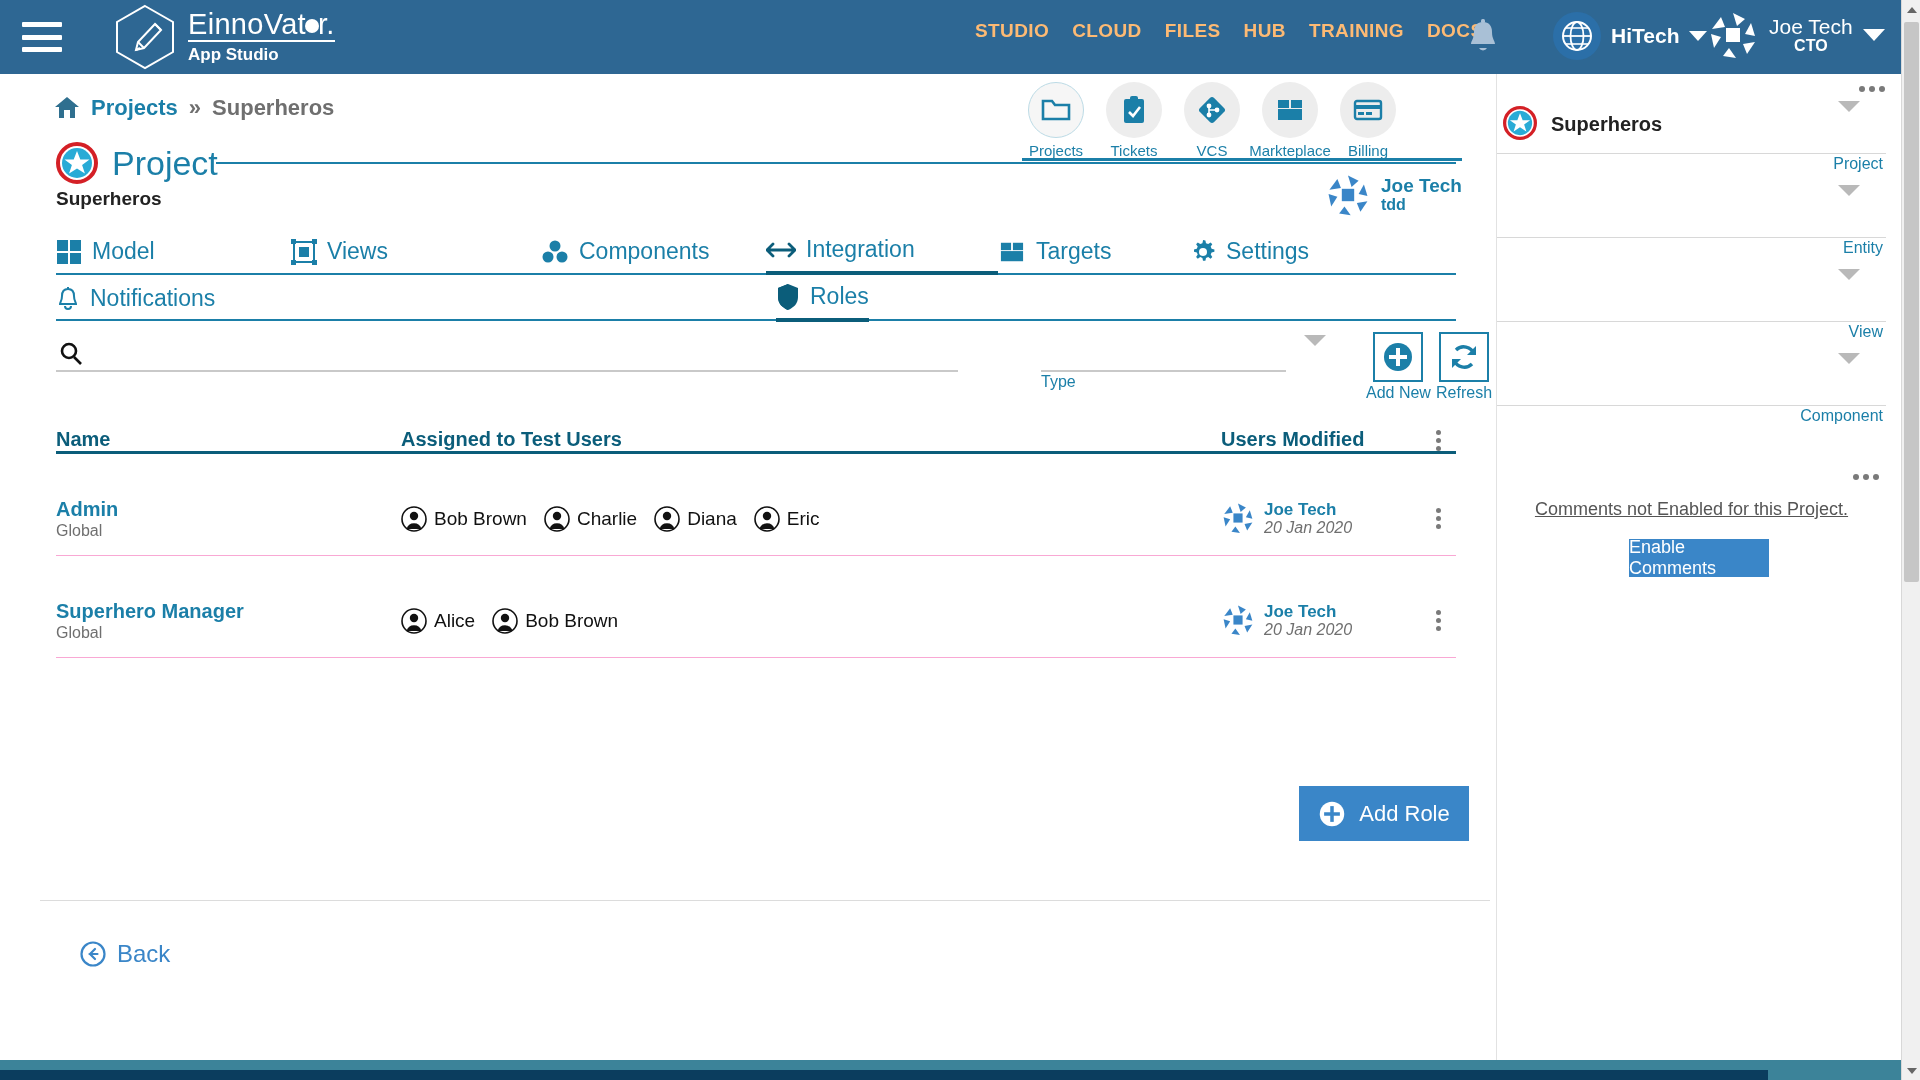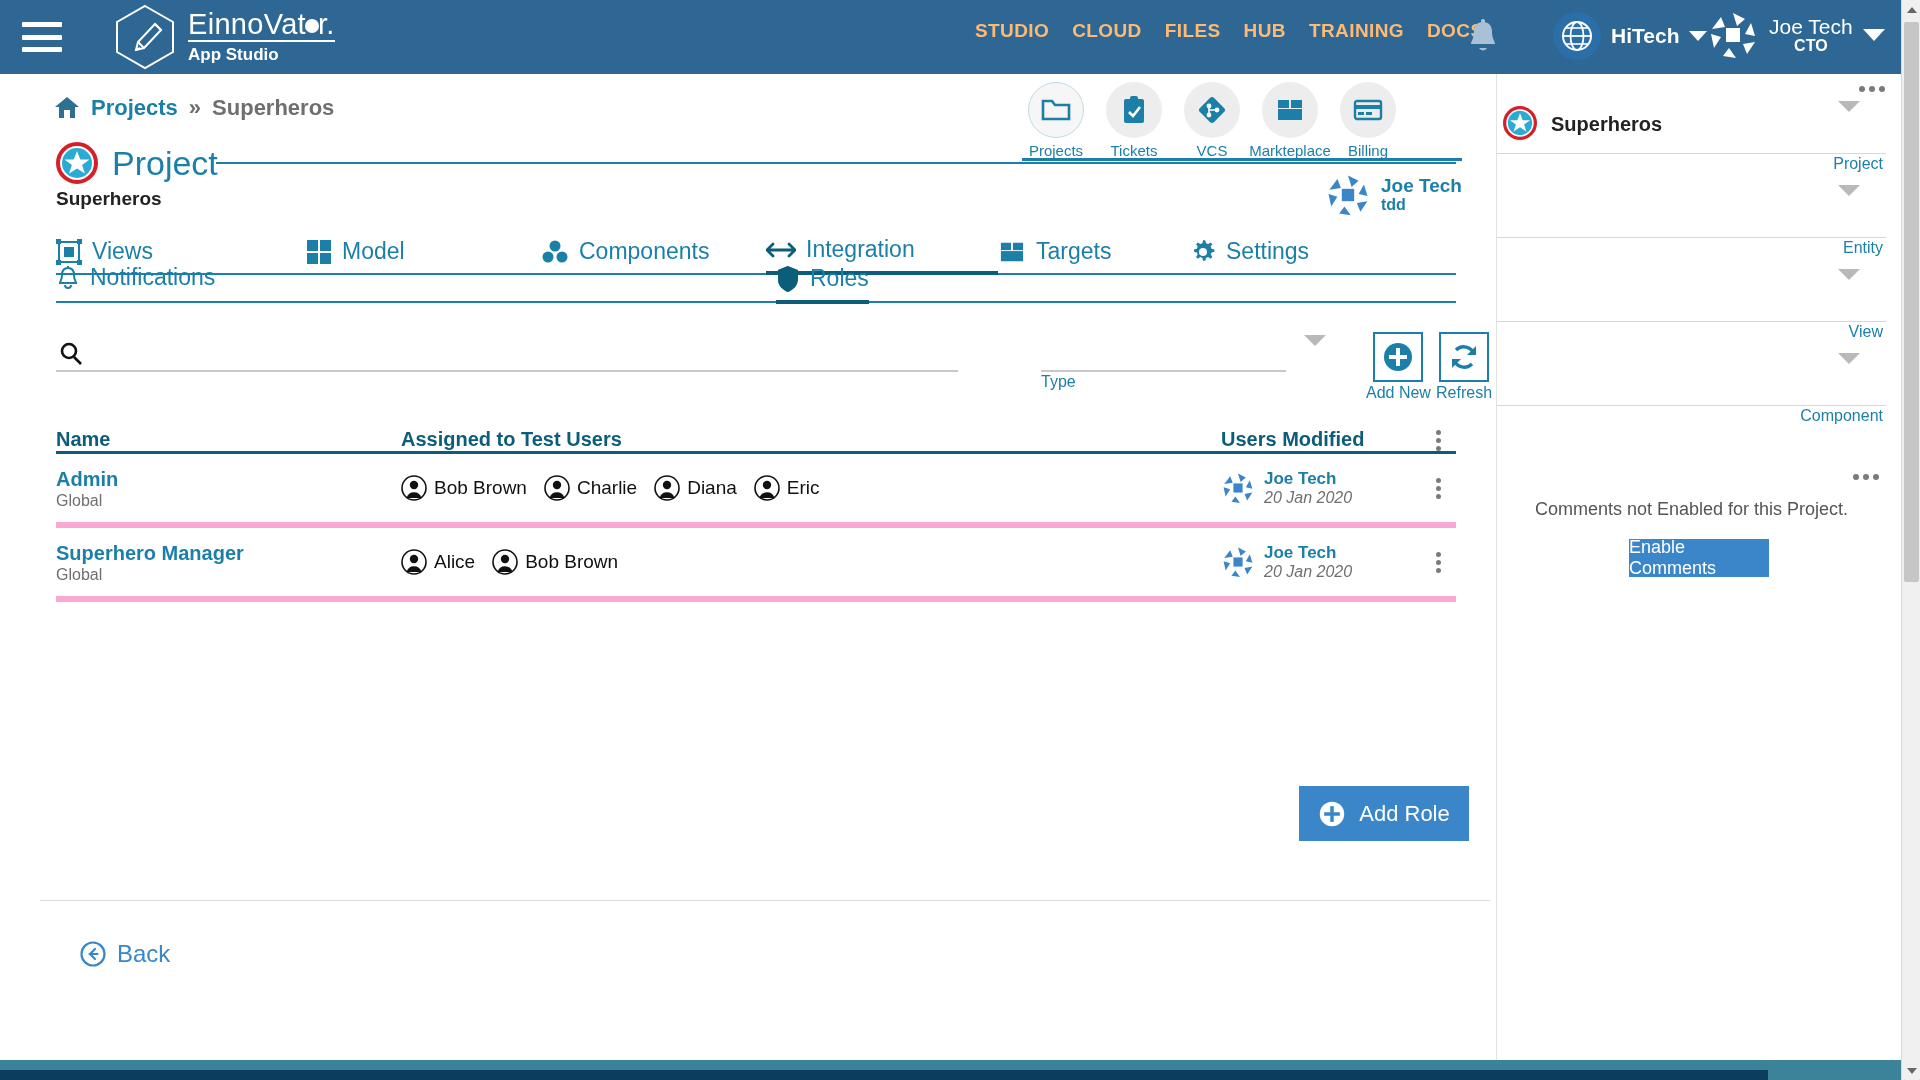--- a/index.html
+++ b/index.html
@@ -86,21 +86,21 @@
   .owner { position:absolute; left:1325px; top:172px; display:flex; align-items:center; gap:10px;}
   .owner-name { color:#1b7fa8; font-size:19px; font-weight:700; line-height:1.1;}
   .owner-sub { color:#1b7fa8; font-size:16px; font-weight:700;}
 
   
   .tabs { position:absolute; left:56px; top:228px; width:1400px; }
   .tabrow { display:flex; height:47px; align-items:flex-start; border-bottom:2px solid #1b7fa8;}
   .tab { display:flex; align-items:center; gap:10px; cursor:pointer; height:47px; }
   .tab-label { color:#1b7fa8; font-size:23px; }
   .tab.active { border-bottom:4px solid #0b5d7a; margin-bottom:-3px;}
-  .tabrow2 { display:flex; height:28px; align-items:flex-end; border-bottom:2px solid #1b7fa8;}
+  .tabrow2 { display:flex; height:46px; align-items:flex-start; border-bottom:2px solid #1b7fa8;}
 
   
   .filterbar { position:absolute; left:56px; top:330px; width:1400px; height:60px;}
   .search-line { position:absolute; left:0; top:40px; width:902px; height:2px; background:#c9c9c9;}
   .search-input { position:absolute; left:38px; top:8px; width:850px; border:0; outline:0; font-size:19px;
      background:transparent; font-family:"Liberation Sans", sans-serif; color:#222;}
   .type-line { position:absolute; left:985px; top:40px; width:245px; height:2px; background:#c9c9c9;}
   .type-label { position:absolute; left:985px; top:43px; font-size:16px; color:#1b7fa8;}
   .type-chev { position:absolute; left:1248px; top:16px; }
   .chev-grey { width:0;height:0;border-left:11px solid transparent;border-right:11px solid transparent;border-top:11px solid #b9b9b9; }
@@ -111,21 +111,21 @@
   .actbtn .lbl { color:#1b7fa8; font-size:16px; margin-top:2px;}
 
   
   .table { position:absolute; left:56px; top:410px; width:1400px;}
   .thead { display:flex; align-items:flex-end; height:44px; border-bottom:3px solid #0b5d7a;}
   .th { color:#0b5d7a; font-size:20px; font-weight:700; }
   .c-name { width:345px; }
   .c-users { width:820px; }
   .c-mod { width:200px; text-align:left;}
   .c-kebab { width:35px; display:flex; justify-content:center;}
-  .trow { display:flex; align-items:center; min-height:74px; border-bottom:6px solid #f9a8d4;}
+  .trow { display:flex; align-items:center; min-height:74px; border-bottom:1px solid #f9a8d4;margin-top:28px;}
   .role-name { color:#1b7fa8; font-size:20px; font-weight:700; line-height:1.25;}
   .role-scope { color:#6f6f6f; font-size:16px; }
   .chips { display:flex; align-items:center; flex-wrap:wrap; gap:17px;}
   .chip { display:flex; align-items:center; gap:7px;}
   .chip-name { font-size:19px; color:#111;}
   .mod-cell { display:flex; align-items:center; gap:9px;}
   .mod-name { color:#1b7fa8; font-size:17px; font-weight:700; line-height:1.15;}
   .mod-date { color:#6f6f6f; font-size:16px; font-style:italic;}
   .kebab { display:flex; flex-direction:column; gap:3px; cursor:pointer;}
   .kebab i { width:5px; height:5px; border-radius:50%; background:#7a7a7a; display:block;}
@@ -146,21 +146,21 @@
   .rp-dots i { width:6px;height:6px;border-radius:50%;background:#7a7a7a;display:block;}
   .rp-sel { position:absolute; left:0; width:389px; display:flex; align-items:center;
     border-bottom:1px solid #d8d8d8; height:58px;}
   .rp-sel .icon { margin-left:6px; }
   .rp-sel .val { margin-left:14px; font-size:20px; color:#222; font-weight:700;}
   .rp-sel .chev { position:absolute; right:26px; top:16px;}
   .rp-cap { position:absolute; right:18px; font-size:16px; color:#1b7fa8;}
   .rp-dots2 { position:absolute; right:22px; top:400px; display:flex; gap:4px; cursor:pointer;}
   .rp-dots2 i { width:6px;height:6px;border-radius:50%;background:#7a7a7a;display:block;}
   .rp-note { position:absolute; left:0; top:425px; width:389px; text-align:center;
-     font-size:18px; color:#555;}
+     font-size:18px; color:#555;text-decoration:underline;}
   .rp-btn { position:absolute; left:132px; top:465px; width:140px; height:38px; background:#3a86c8;
      color:#fff; display:flex; align-items:center; justify-content:center; font-size:18px; cursor:pointer;}
 
   
   .foot-teal { position:absolute; left:0; top:1060px; width:1901px; height:10px; background:#3c8399;}
   .foot-navy { position:absolute; left:0; top:1070px; width:1768px; height:10px; background:#0b3d5e;}
   .foot-teal2 { position:absolute; left:1768px; top:1070px; width:133px; height:10px; background:#3c8399;}
 </style>
 </head>
 <body>
@@ -332,39 +332,39 @@
       </g>
     </svg>
     <div>
       <div class="owner-name">Joe Tech</div>
       <div class="owner-sub">tdd</div>
     </div>
   </div>
 
   <div class="tabs">
     <div class="tabrow">
+      <div class="tab" style="width:235px">
+        <svg width="26" height="26" viewBox="0 0 26 26">
+          <rect x="1" y="1" width="11" height="11" fill="#1b7fa8"></rect>
+          <rect x="14" y="1" width="11" height="11" fill="#1b7fa8"></rect>
+          <rect x="1" y="14" width="11" height="11" fill="#1b7fa8"></rect>
+          <rect x="14" y="14" width="11" height="11" fill="#1b7fa8"></rect>
+        </svg>
+        <span class="tab-label">Model</span>
+      </div>
       <div class="tab" style="width:250px">
         <svg width="26" height="26" viewBox="0 0 26 26">
           <rect x="3" y="3" width="20" height="20" fill="none" stroke="#1b7fa8" stroke-width="2"></rect>
           <rect x="8" y="8" width="10" height="10" fill="#1b7fa8"></rect>
           <rect x="0" y="0" width="5" height="5" fill="#1b7fa8"></rect>
           <rect x="21" y="0" width="5" height="5" fill="#1b7fa8"></rect>
           <rect x="0" y="21" width="5" height="5" fill="#1b7fa8"></rect>
           <rect x="21" y="21" width="5" height="5" fill="#1b7fa8"></rect>
         </svg>
         <span class="tab-label">Views</span>
-      </div>
-      <div class="tab" style="width:235px">
-        <svg width="26" height="26" viewBox="0 0 26 26">
-          <rect x="1" y="1" width="11" height="11" fill="#1b7fa8"></rect>
-          <rect x="14" y="1" width="11" height="11" fill="#1b7fa8"></rect>
-          <rect x="1" y="14" width="11" height="11" fill="#1b7fa8"></rect>
-          <rect x="14" y="14" width="11" height="11" fill="#1b7fa8"></rect>
-        </svg>
-        <span class="tab-label">Model</span>
       </div>
       <div class="tab" style="width:225px">
         <svg width="28" height="26" viewBox="0 0 28 26">
           <circle cx="14" cy="7" r="5.5" fill="#1b7fa8"></circle>
           <circle cx="7" cy="18" r="5.5" fill="#1b7fa8"></circle>
           <circle cx="21" cy="18" r="5.5" fill="#1b7fa8"></circle>
         </svg>
         <span class="tab-label">Components</span>
       </div>
       <div class="tab active" style="width:232px">

